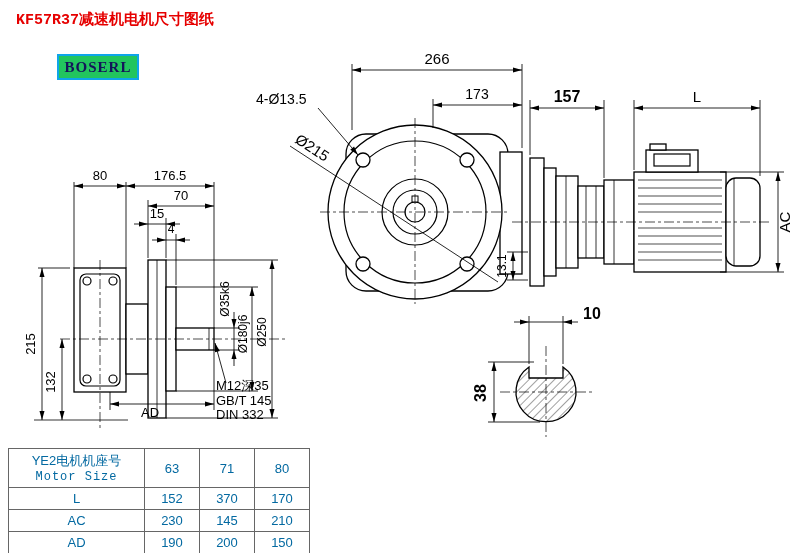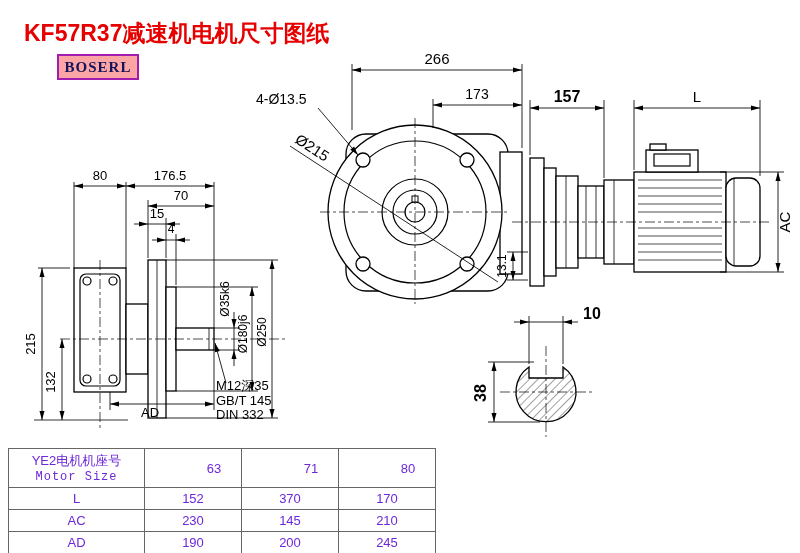--- a/index.html
+++ b/index.html
@@ -1,34 +1,34 @@
 <!DOCTYPE html>
 <html><head>
 <meta charset="utf-8">
 <style>
   html,body{margin:0;padding:0;background:#fff;}
   .page{position:relative;width:800px;height:553px;background:#fff;overflow:hidden;font-family:"Liberation Sans",sans-serif;}
-  .title{position:absolute;left:8px;top:2px;margin:16px;font-family:Liberation Sans, sans-serif;font-weight:bold;font-size:23px;color:#e60000;}
-  .logo{position:absolute;left:57px;top:54px;width:78px;height:22px;border:2px solid #a21caf;display:flex;align-items:center;justify-content:center;
-        font-family:"Liberation Serif",serif;font-size:15px;font-weight:700;color:#14145a;letter-spacing:1px;background:#fca5a5;}
+  .title{position:absolute;left:8px;top:2px;margin:8px;font-family:Liberation Mono, monospace;font-weight:bold;font-size:15px;color:#e60000;}
+  .logo{position:absolute;left:57px;top:54px;width:78px;height:22px;border:2px solid #0ea5e9;display:flex;align-items:center;justify-content:center;
+        font-family:"Liberation Serif",serif;font-size:15px;font-weight:700;color:#14145a;letter-spacing:1px;background:#22c55e;}
   svg{position:absolute;left:0;top:0;}
   svg text{font-family:"Liberation Sans",sans-serif;fill:#000;font-size:13px;}
   .t12{font-size:12px}.t14{font-size:14px}.t15{font-size:15px}
   .t16{font-size:16px;font-weight:bold}
   .o{fill:#fff;stroke:#000;stroke-width:1.3}
   .o2{fill:none;stroke:#000;stroke-width:1.2}
   .thin{fill:none;stroke:#000;stroke-width:.8}
   .d{fill:none;stroke:#000;stroke-width:.85}
   .cl{fill:none;stroke:#000;stroke-width:.7;stroke-dasharray:10 3 3 3}
   .f{stroke:#000;stroke-width:.7}
-  .size-table{position:absolute;left:8px;top:448px;border-collapse:collapse;font-size:13px;color:#6d28d9;background:#fff;}
+  .size-table{position:absolute;left:8px;top:448px;border-collapse:collapse;font-size:13px;color:#0369a1;background:#fff;}
   .size-table td{border:1px solid #666;text-align:center;vertical-align:middle;padding:0;height:21px;}
   .size-table tr.hd td{height:38px;}
   .size-table .c0{width:135px;}
-  .size-table .c{width:54px;padding-left:42px;}
+  .size-table .c{width:54px;}
   .mono{font-family:"Liberation Mono",monospace;font-size:12px;letter-spacing:1px;}
 </style>
 </head>
 <body>
 
 <div class="page">
 
   <h1 class="title">KF57R37减速机电机尺寸图纸</h1>
   <div class="logo">BOSERL</div>
 
@@ -230,18 +230,18 @@
     <tr>
       <td>AC</td>
       <td>230</td>
       <td>145</td>
       <td>210</td>
     </tr>
     <tr>
       <td>AD</td>
       <td>190</td>
       <td>200</td>
-      <td>245</td>
+      <td>150</td>
     </tr>
   </tbody>
     </table>
 
 </div>
 
 </body></html>

